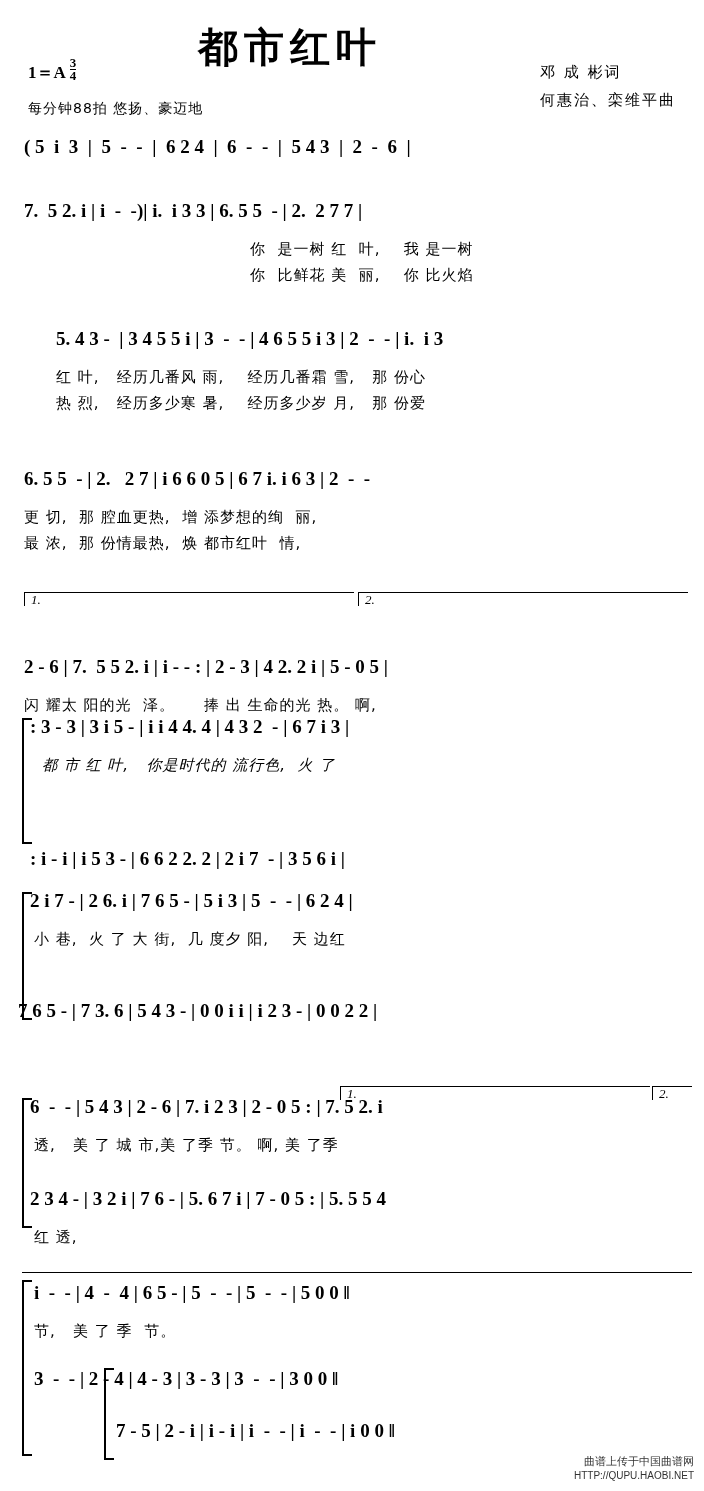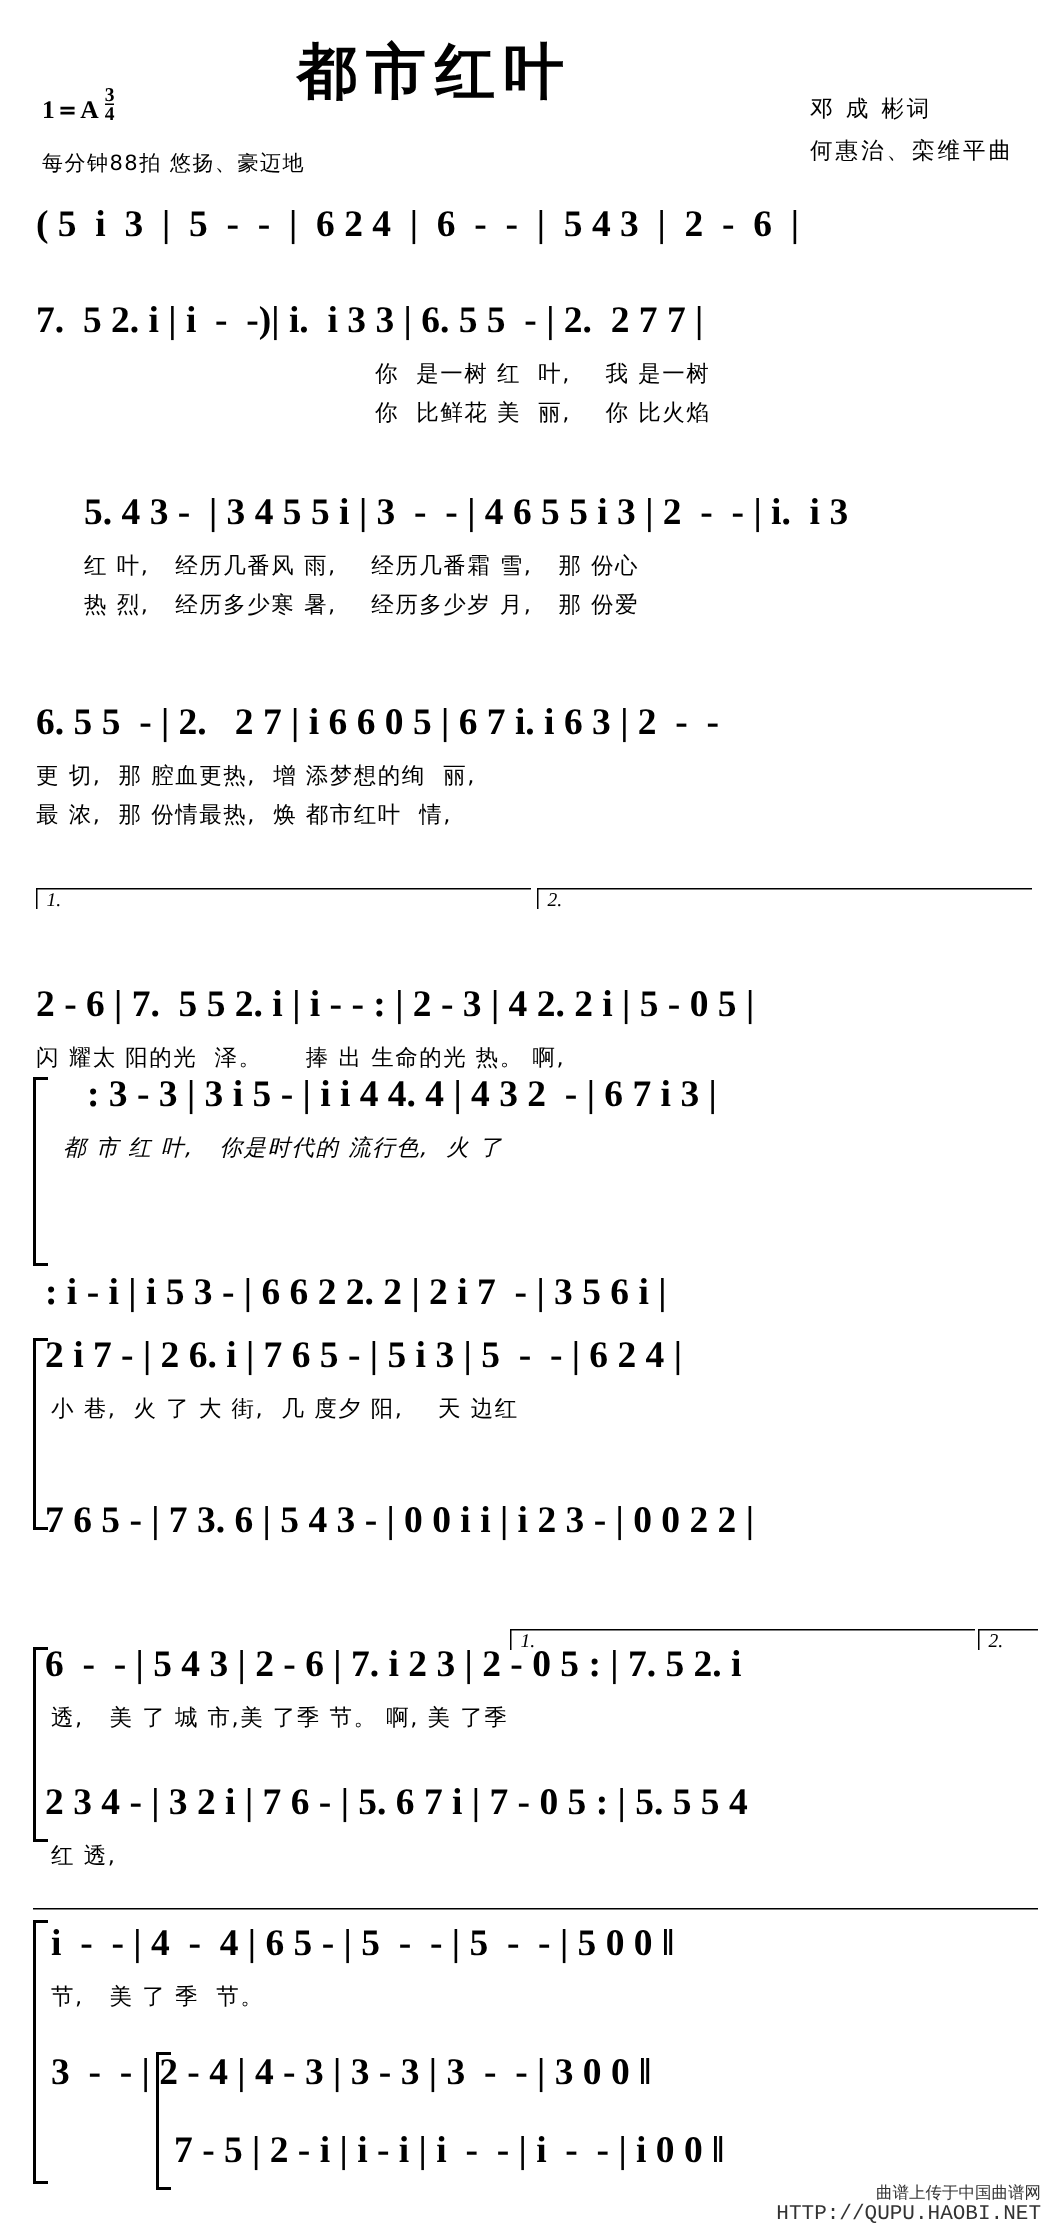--- a/index.html
+++ b/index.html
@@ -69,21 +69,21 @@
   
   .row {
     position: absolute;
     left: 0;
     width: 704px;
   }
   .notes {
     position: relative;
     height: 40px;
     font-family: "Liberation Serif", serif;
-    font-size: 25px;
+    font-size: 19px;
     font-weight: bold;
     letter-spacing: 0px;
     white-space: pre;
     padding-left: 24px;
     box-sizing: border-box;
   }
   .lyric {
     position: relative;
     font-family: "DejaVu Sans", sans-serif;
     font-size: 15px;
@@ -131,22 +131,22 @@
     position: absolute;
     right: 10px;
     bottom: 8px;
     text-align: right;
     font-family: "DejaVu Sans", sans-serif;
     font-size: 11px;
     color: #333;
     line-height: 14px;
   }
   .footer .url {
-    font-family: Liberation Mono, monospace;
-    font-size: 14px;
+    font-family: Liberation Sans, sans-serif;
+    font-size: 10px;
     letter-spacing: 0px;
   }
 </style>
 </head>
 <body>
 
 <div id="sheet">
 
   <div class="title">都市红叶</div>
 
@@ -191,37 +191,37 @@
   </div>
 
   <div class="row" style="top:612px;margin-top:44px;">
     <div class="notes">2 - 6 | 7.  5 5 2. i | i - - : | 2 - 3 | 4 2. 2 i | 5 - 0 5 |</div>
     <div class="lyric">闪 耀太 阳的光  泽。     捧 出 生命的光 热。 啊,</div>
   </div>
 
   <div class="sysbracket" style="left:22px; top:718px; height:126px;"></div>
 
   <div class="row" style="top:716px;">
-    <div class="notes" style="padding-left:30px;margin-left:28px;">: 3 - 3 | 3 i 5 - | i i 4 4. 4 | 4 3 2  - | 6 7 i 3 |</div>
+    <div class="notes" style="padding-left:30px;">: 3 - 3 | 3 i 5 - | i i 4 4. 4 | 4 3 2  - | 6 7 i 3 |</div>
     <div class="lyric" style="padding-left:42px;font-style:italic;">都 市 红 叶,   你是时代的 流行色,  火 了</div>
   </div>
 
   <div class="row" style="top:848px;">
     <div class="notes" style="padding-left:30px;">: i - i | i 5 3 - | 6 6 2 2. 2 | 2 i 7  - | 3 5 6 i |</div>
   </div>
 
   <div class="sysbracket" style="left:22px; top:892px; height:128px;"></div>
 
   <div class="row" style="top:890px;">
     <div class="notes" style="padding-left:30px;">2 i 7 - | 2 6. i | 7 6 5 - | 5 i 3 | 5  -  - | 6 2 4 |</div>
     <div class="lyric" style="padding-left:34px;">小 巷,  火 了 大 街,  几 度夕 阳,    天 边红</div>
   </div>
 
   <div class="row" style="top:1000px;">
-    <div class="notes" style="padding-left:30px;">7 6 5 - | 7 3. 6 | 5 4 3 - | 0 0 i i | i 2 3 - | 0 0 2 2 |</div>
+    <div class="notes" style="padding-left:18px;">7 6 5 - | 7 3. 6 | 5 4 3 - | 0 0 i i | i 2 3 - | 0 0 2 2 |</div>
   </div>
 
   <div class="volta" style="left:340px; top:1086px; width:310px;">
     <span>1.</span>
   </div>
   <div class="volta" style="left:652px; top:1086px; width:40px;">
     <span>2.</span>
   </div>
 
   <div class="sysbracket" style="left:22px; top:1098px; height:130px;"></div>

